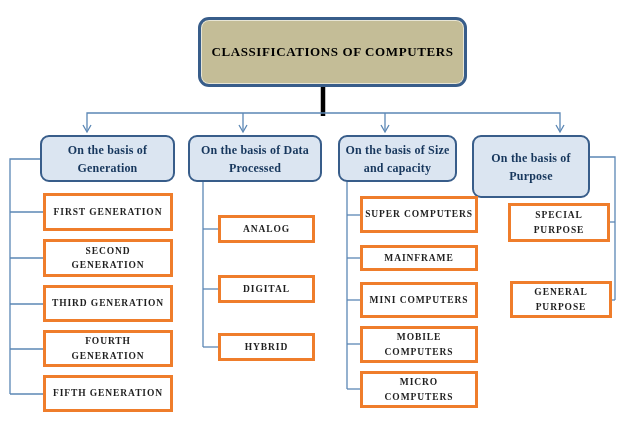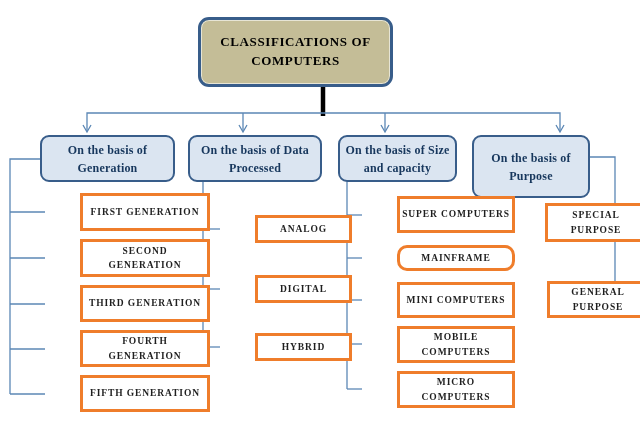--- a/index.html
+++ b/index.html
@@ -60,21 +60,20 @@
   }
   .leaf-box {
     background:#fff;
     border: 3px solid var(--leaf-border-orange);
     color: var(--leaf-text);
     font-weight:bold;
     font-size:9.5px;
     letter-spacing:0.9px;
     line-height:1.5;
     padding:1px 2px;
-    margin-left:37px;
   }
 </style>
 </head>
 <body>
 
 <div class="canvas">
 
   <svg class="connectors" viewBox="0 0 640 435">
 
     <g>
@@ -116,21 +115,21 @@
       <line class="connector" x1="347" y1="389" x2="362" y2="389"></line>
     </g>
 
     <g>
       <polyline class="connector" points="590,157 615,157 615,300"></polyline>
       <line class="connector" x1="609" y1="222" x2="615" y2="222"></line>
       <line class="connector" x1="611" y1="300" x2="615" y2="300"></line>
     </g>
   </svg>
 
-  <div class="node root-box" style="left:198px; top:17px; width:195px; height:70px;text-align:center;">
+  <div class="node root-box" style="left:198px; top:17px; width:269px; height:70px;text-align:center;">
     <span>CLASSIFICATIONS OF COMPUTERS</span>
   </div>
 
   <div class="node branch-box" style="left:40px; top:135px; width:135px; height:47px;">
     <span>On the basis of Generation</span>
   </div>
   <div class="node branch-box" style="left:188px; top:135px; width:134px; height:47px;">
     <span>On the basis of Data Processed</span>
   </div>
   <div class="node branch-box" style="left:338px; top:135px; width:119px; height:47px;">
@@ -162,21 +161,21 @@
   <div class="node leaf-box" style="left:218px; top:275px; width:97px; height:28px;">
     <span>DIGITAL</span>
   </div>
   <div class="node leaf-box" style="left:218px; top:333px; width:97px; height:28px;">
     <span>HYBRID</span>
   </div>
 
   <div class="node leaf-box" style="left:360px; top:196px; width:118px; height:37px;">
     <span>SUPER COMPUTERS</span>
   </div>
-  <div class="node leaf-box" style="left:360px; top:245px; width:118px; height:26px;border-radius:10px;">
+  <div class="node leaf-box" style="left:360px; top:245px; width:118px; height:26px;">
     <span>MAINFRAME</span>
   </div>
   <div class="node leaf-box" style="left:360px; top:282px; width:118px; height:36px;">
     <span>MINI COMPUTERS</span>
   </div>
   <div class="node leaf-box" style="left:360px; top:371px; width:118px; height:37px;">
     <span>MICRO COMPUTERS</span>
   </div>
   <div class="node leaf-box" style="left:360px; top:326px; width:118px; height:37px;">
     <span>MOBILE COMPUTERS</span>

